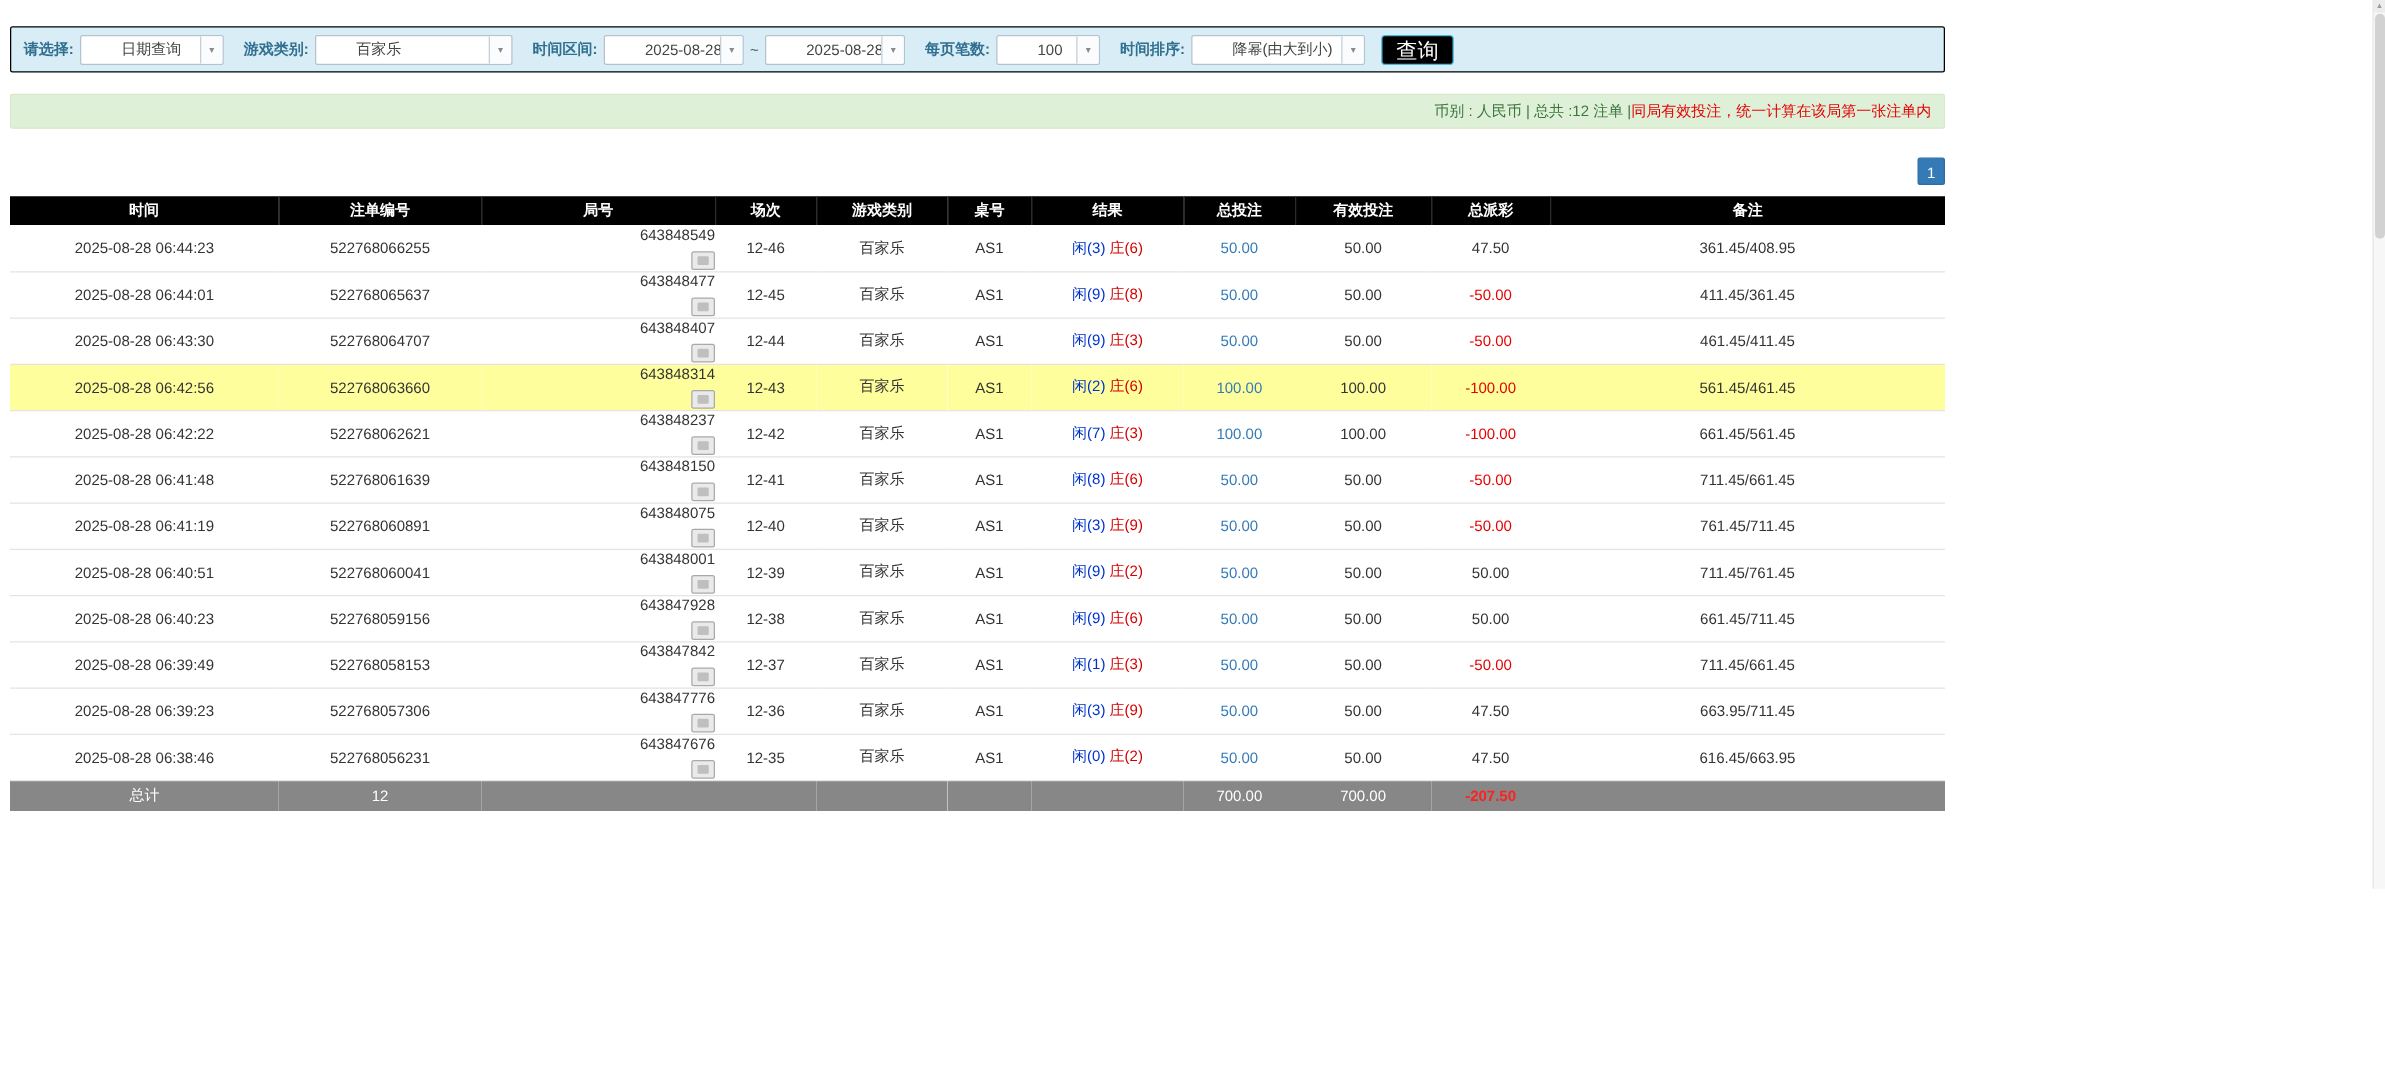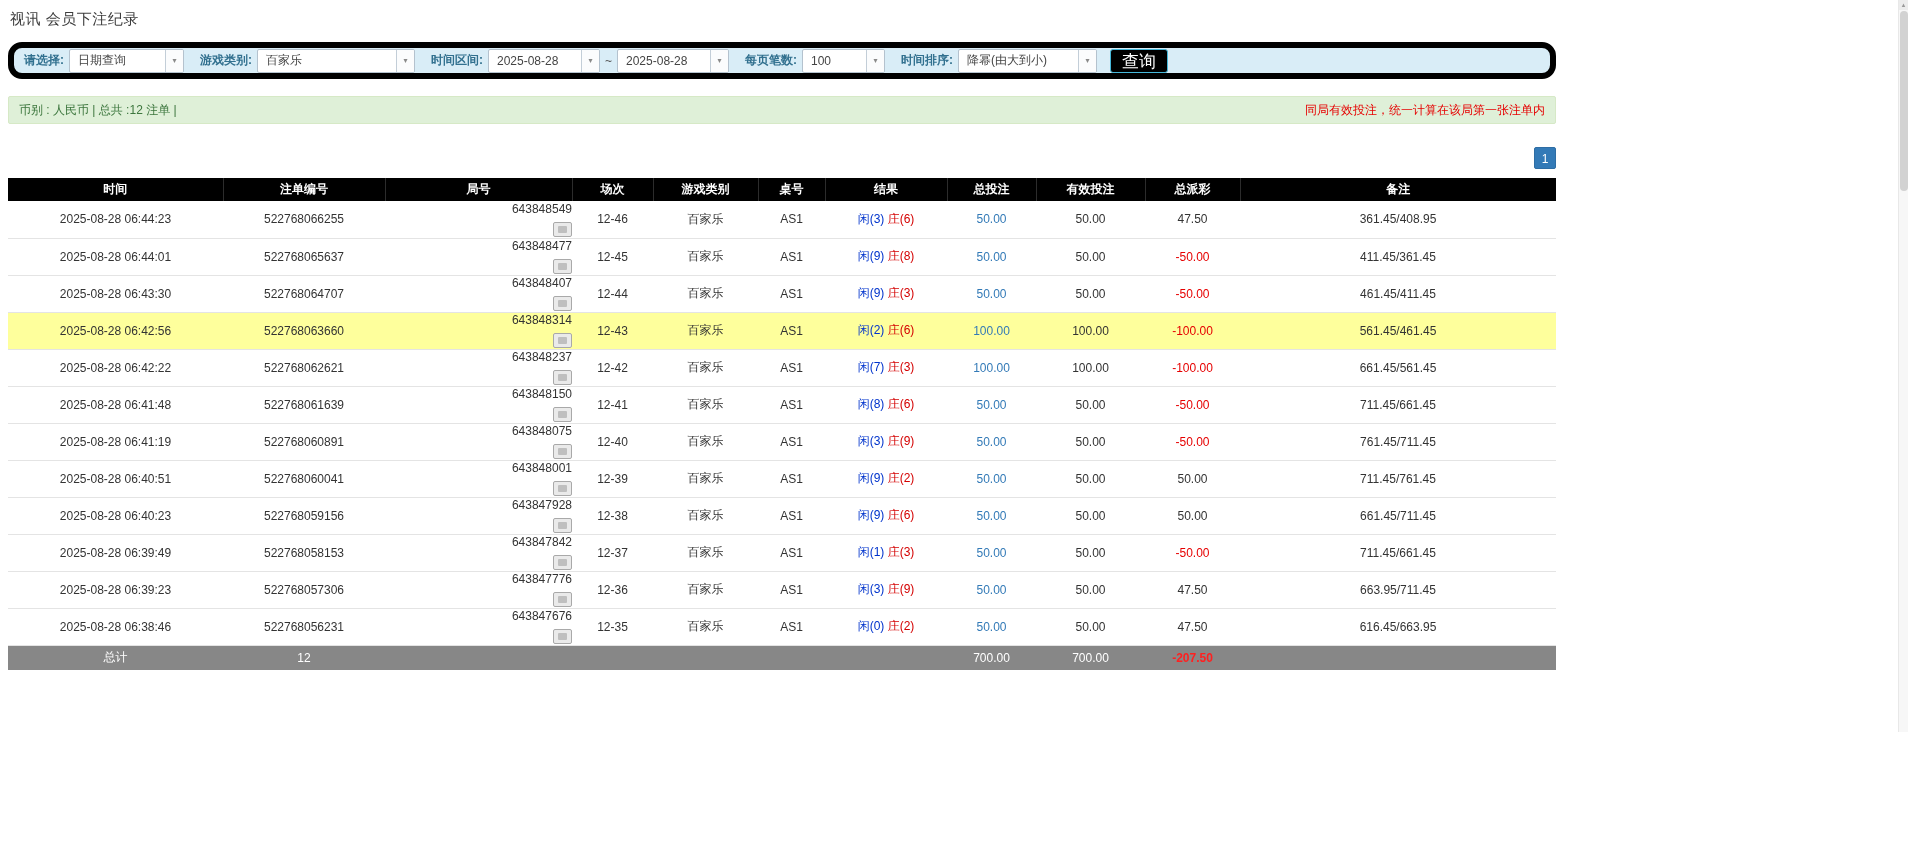--- a/index.html
+++ b/index.html
@@ -20,22 +20,22 @@
     padding: 2px 0 0 2px;
     letter-spacing: 0.5px;
   }
 
   
   .filter-bar {
     margin-top: 13px;
     width: 1548px;
     height: 37px;
     background: #d9edf7;
-    border: 6px solid #000000;
-    border-radius: 14px;
+    border: 1px solid #000000;
+    border-radius: 2px;
     display: flex;
     align-items: center;
     padding: 0 10px;
     white-space: nowrap;
   }
   .f-label {
     color: #31708f;
     font-weight: bold;
     margin: 0 5px 0 16px;
   }
@@ -50,20 +50,21 @@
     cursor: pointer;
     overflow: hidden;
   }
   .select .txt {
     flex: 1;
     display: flex;
     align-items: center;
     padding: 0 8px;
     color: #444;
     overflow: hidden;
+    margin-left: 24px;
   }
   .caret-box {
     width: 18px;
     border-left: 1px solid #c3ced8;
     background: #fbfcfd;
     display: flex;
     align-items: center;
     justify-content: center;
     color: #8a8a8a;
     font-size: 8px;
@@ -90,21 +91,21 @@
   
   .summary-bar {
     margin-top: 17px;
     width: 1548px;
     height: 28px;
     background: #dff0d8;
     border: 1px solid #d6e9c6;
     border-radius: 2px;
     display: flex;
     align-items: center;
-    justify-content: space-between;
+    justify-content: flex-end;
     padding: 0 10px;
   }
   .summary-left { color: #3c763d; }
   .summary-right { color: #e60000; }
 
   
   .pagination {
     width: 1548px;
     margin-top: 23px;
     text-align: right;
@@ -216,21 +217,20 @@
     background: #d2d2d2;
     border-radius: 4px;
     cursor: pointer;
   }
 </style>
 </head>
 <body>
 
 <div class="page">
 
-  <div class="page-title">视讯 会员下注纪录</div>
 
   <div class="filter-bar">
     <span class="f-label first">请选择:</span>
     <div class="select w115">
       <span class="txt">日期查询</span>
       <span class="caret-box">▾</span>
     </div>
 
     <span class="f-label">游戏类别:</span>
     <div class="select w158">

